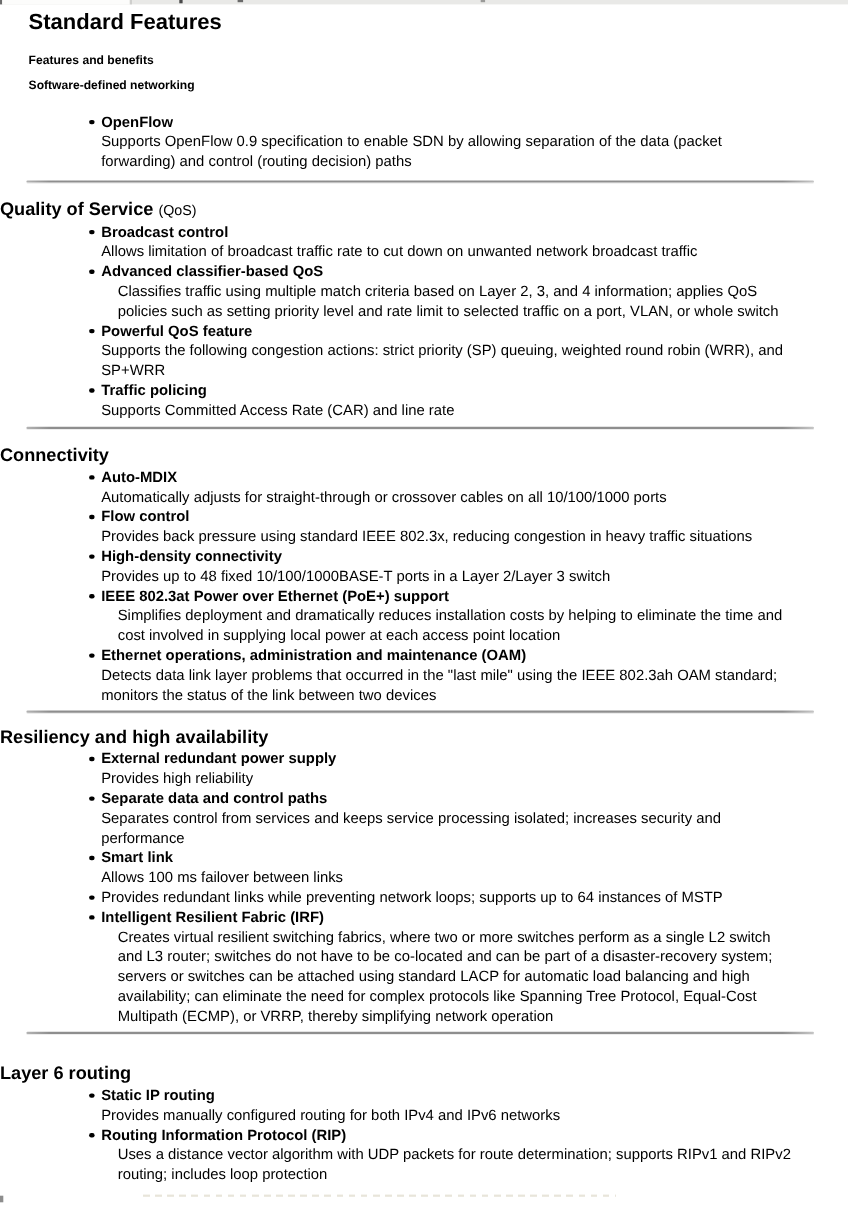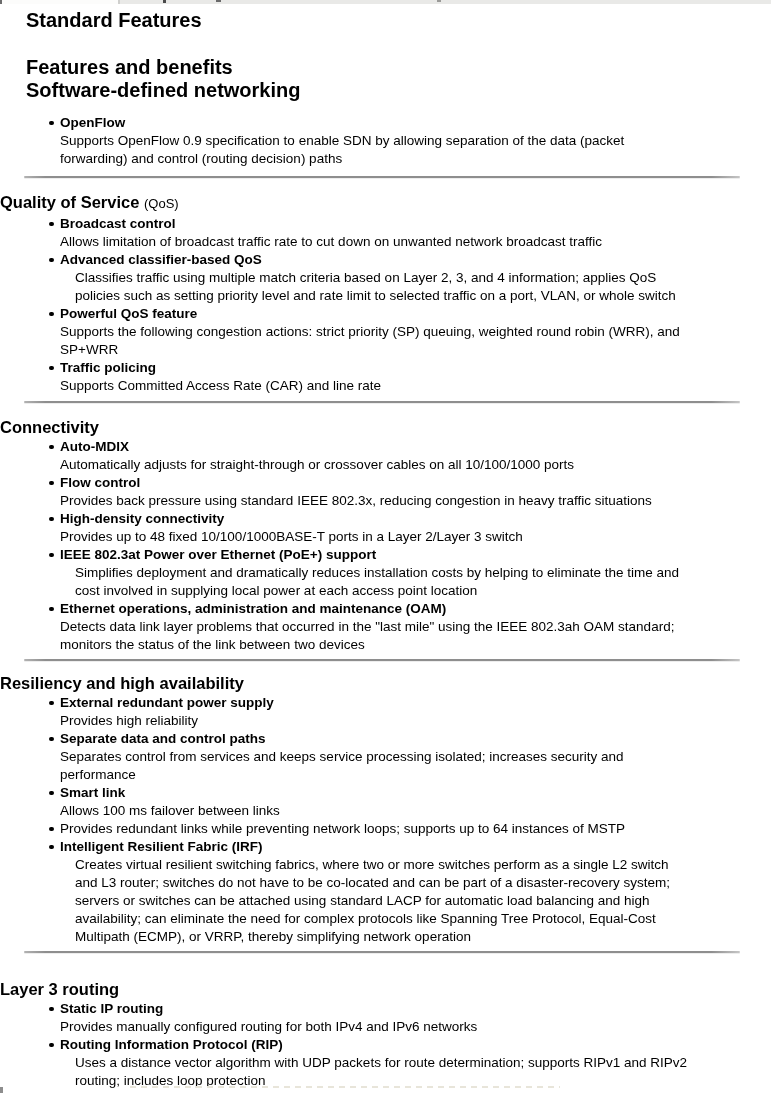--- a/index.html
+++ b/index.html
@@ -12,31 +12,31 @@
   
   .chrome { position:relative; height:4px; background:#e9e9e7; }
   .chrome .edge  { position:absolute; left:0;   top:0; width:2px;   height:4px; background:#6b6b6b; }
   .chrome .tab   { position:absolute; left:2px; top:0; width:116px; height:4px; background:#fcfcfb; }
   .chrome .sep   { position:absolute; left:118px; top:0; width:2px; height:4px; background:#cfcfcd; }
   .chrome .speck1{ position:absolute; left:163px; top:0; width:3px; height:3px; background:#4a4a4a; }
   .chrome .speck2{ position:absolute; left:216px; top:0; width:5px; height:2px; background:#6a6a6a; }
   .chrome .speck3{ position:absolute; left:437px; top:0; width:4px; height:2px; background:#9a9a98; }
 
   h1 { font-size:20px; font-weight:bold; line-height:22px; margin:0; padding:5px 0 0 26px; }
-  .h2 { font-size:20px; font-weight:bold; line-height:19px; margin:27px 0 0; padding-left:26px; }
+  .h2 { font-size:11px; font-weight:bold; line-height:19px; margin:15px 0 0; padding-left:26px; }
   .h2.tight { margin-top:4px; }
 
   .sec-heading { font-size:16.5px; font-weight:bold; line-height:18px; margin:15px 0 0; }
   .sec-heading.res { margin-top:13px; }
   .sec-heading.gap-lg { margin-top:27px; }
   .sec-heading .suffix { font-weight:normal; font-size:13px; }
 
   ul.features { list-style:none; margin:2px 0 0; padding:0; }
   ul.features.intro { margin-top:14px; }
-  .features li { position:relative; padding:0 16px 0 60px; font-size:13.5px; line-height:18px; }
+  .features li { position:relative; padding:0 16px 0 60px; font-size:13.5px; line-height:18px;margin-left:32px; }
   .features li::before {
     content:""; position:absolute; left:49px; top:6.5px;
     width:4.5px; height:4.5px; border-radius:50%; background:#000;
   }
   .term { display:block; font-weight:bold; }
   .desc { white-space:pre; }
   .desc.indent { padding-left:15px; }
 
   hr.rule {
     border:0; height:2px; width:716px; margin:8px 0 0 24px; border-radius:1px;
@@ -160,21 +160,21 @@
       <div class="desc indent">Creates virtual resilient switching fabrics, where two or more switches perform as a single L2 switch
 and L3 router; switches do not have to be co-located and can be part of a disaster-recovery system;
 servers or switches can be attached using standard LACP for automatic load balancing and high
 availability; can eliminate the need for complex protocols like Spanning Tree Protocol, Equal-Cost
 Multipath (ECMP), or VRRP, thereby simplifying network operation</div>
     </li>
   </ul>
 
   <hr class="rule r4">
 
-  <div class="sec-heading gap-lg">Layer 3 routing</div>
+  <div class="sec-heading gap-lg">Layer 6 routing</div>
   <ul class="features">
     <li>
       <span class="term">Static IP routing</span>
       <div class="desc">Provides manually configured routing for both IPv4 and IPv6 networks</div>
     </li>
     <li>
       <span class="term">Routing Information Protocol (RIP)</span>
       <div class="desc indent">Uses a distance vector algorithm with UDP packets for route determination; supports RIPv1 and RIPv2
 routing; includes loop protection</div>
     </li>

